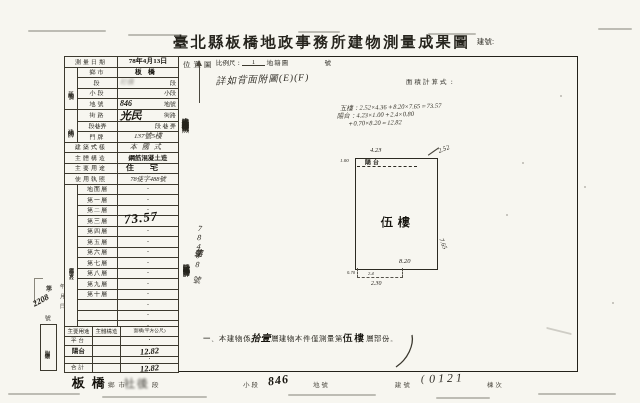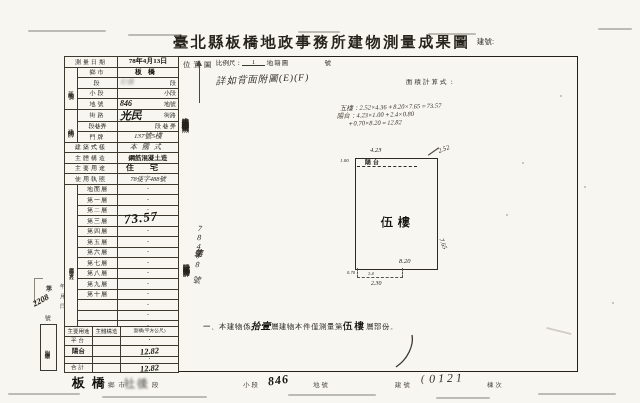--- a/index.html
+++ b/index.html
@@ -288,21 +288,21 @@
   <div class="abs" style="left:427px;top:151px;width:13px;height:1px;background:#4a473e;transform:rotate(-35deg);"></div>
   <div class="abs hand" style="left:438px;top:145px;font-size:6.5px;transform:rotate(-22deg);">2.52</div>
   <div class="abs hand" style="left:340px;top:158px;font-size:5px;">1.00</div>
   <div class="abs hand" style="left:438px;top:240px;font-size:6.5px;transform:rotate(68deg);">7.65</div>
   <div class="abs hand" style="left:399px;top:257px;font-size:6.5px;">8.20</div>
   <div class="abs" style="left:357px;top:268px;width:44px;height:9px;border:1px dashed #55524a;border-top:none;"></div>
   <div class="abs hand" style="left:347px;top:270px;font-size:4.5px;">0.70</div>
   <div class="abs hand" style="left:368px;top:271px;font-size:4.5px;">2.4</div>
   <div class="abs hand" style="left:371px;top:280px;font-size:6px;">2.30</div>
 
-  <div class="abs" style="left:203px;top:320px;font-size:7.5px;letter-spacing:0.5px;">
+  <div class="abs" style="left:203px;top:332px;font-size:7.5px;letter-spacing:0.5px;">
     <span>一、本建物係</span><span class="hand stamp" style="font-size:9.5px;">拾壹</span><span>層建物本件僅測量第</span><span class="stamp" style="font-size:9.5px;letter-spacing:2px;">伍樓</span><span>層部份。</span>
   </div>
   <div class="abs" style="left:392px;top:333px;">
     <svg width="26" height="36" viewBox="0 0 26 36">
         <path d="M20 2 C22 12 16 26 4 34" stroke="#3b382f" fill="none" stroke-width="1.3"></path>
       </svg>
   </div>
 
   <div class="abs stamp" style="left:72px;top:374px;font-size:13px;letter-spacing:7px;">板橋</div>
   <div class="abs" style="left:108px;top:381px;font-size:6.5px;letter-spacing:4px;color:#46433a;">鄉市</div>

